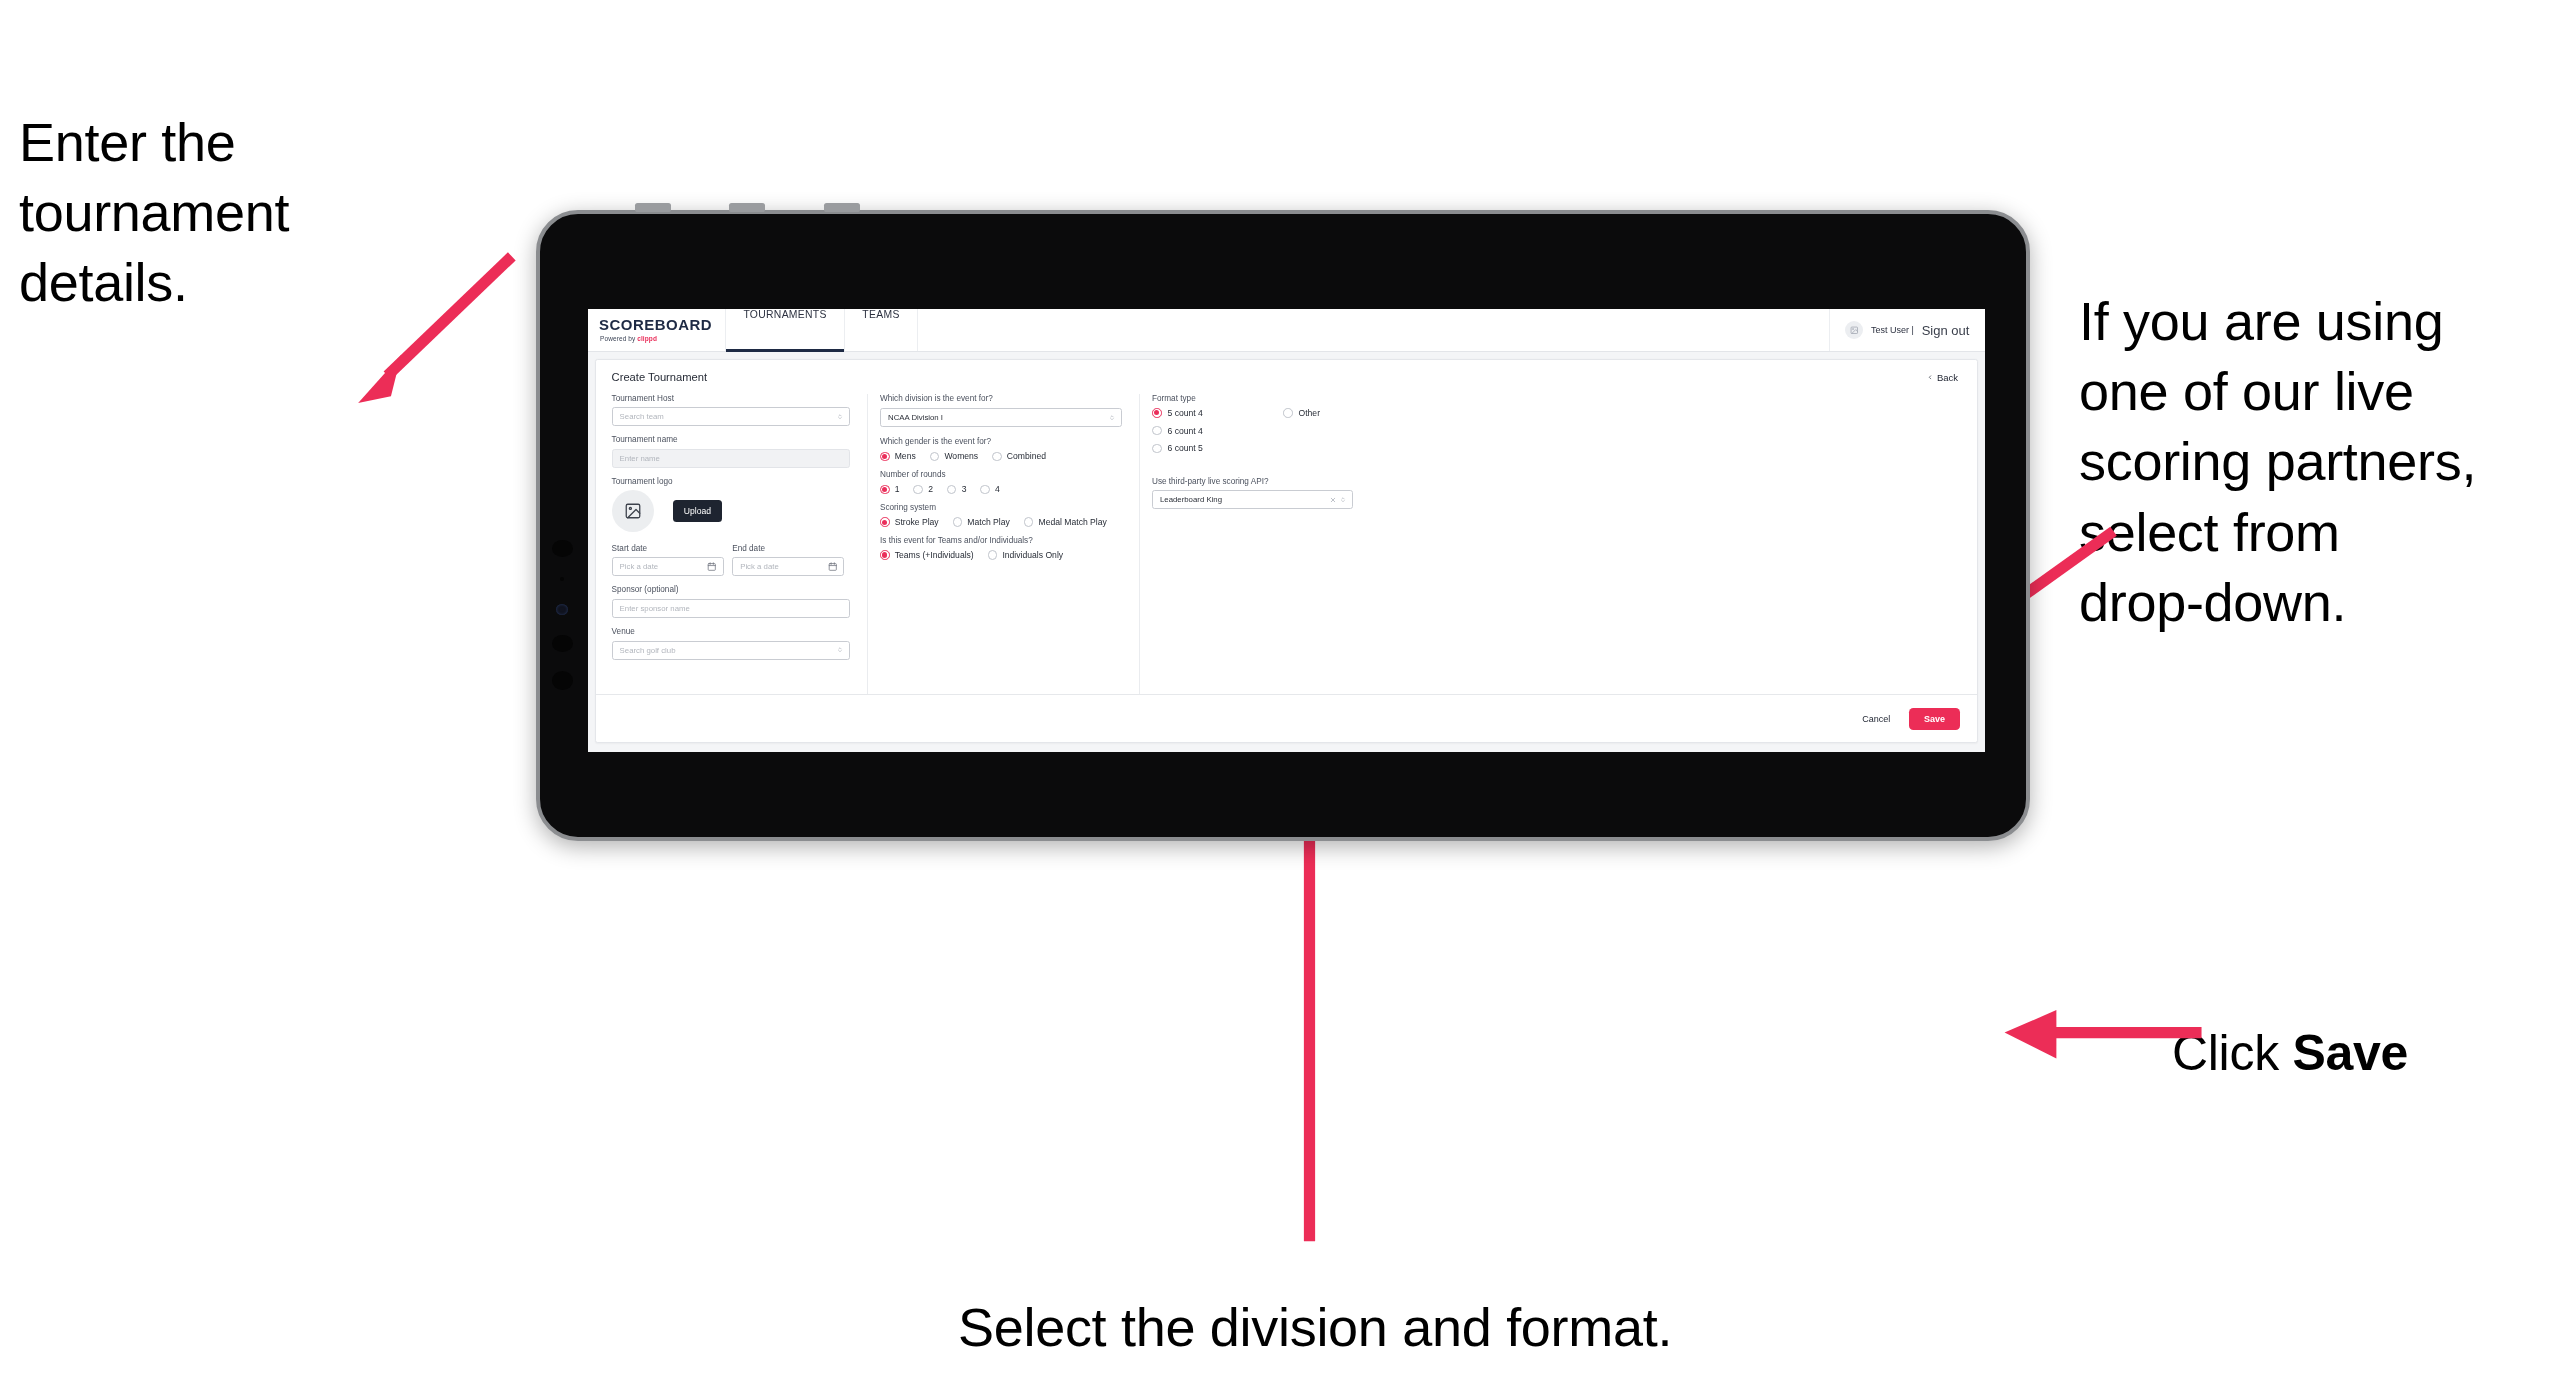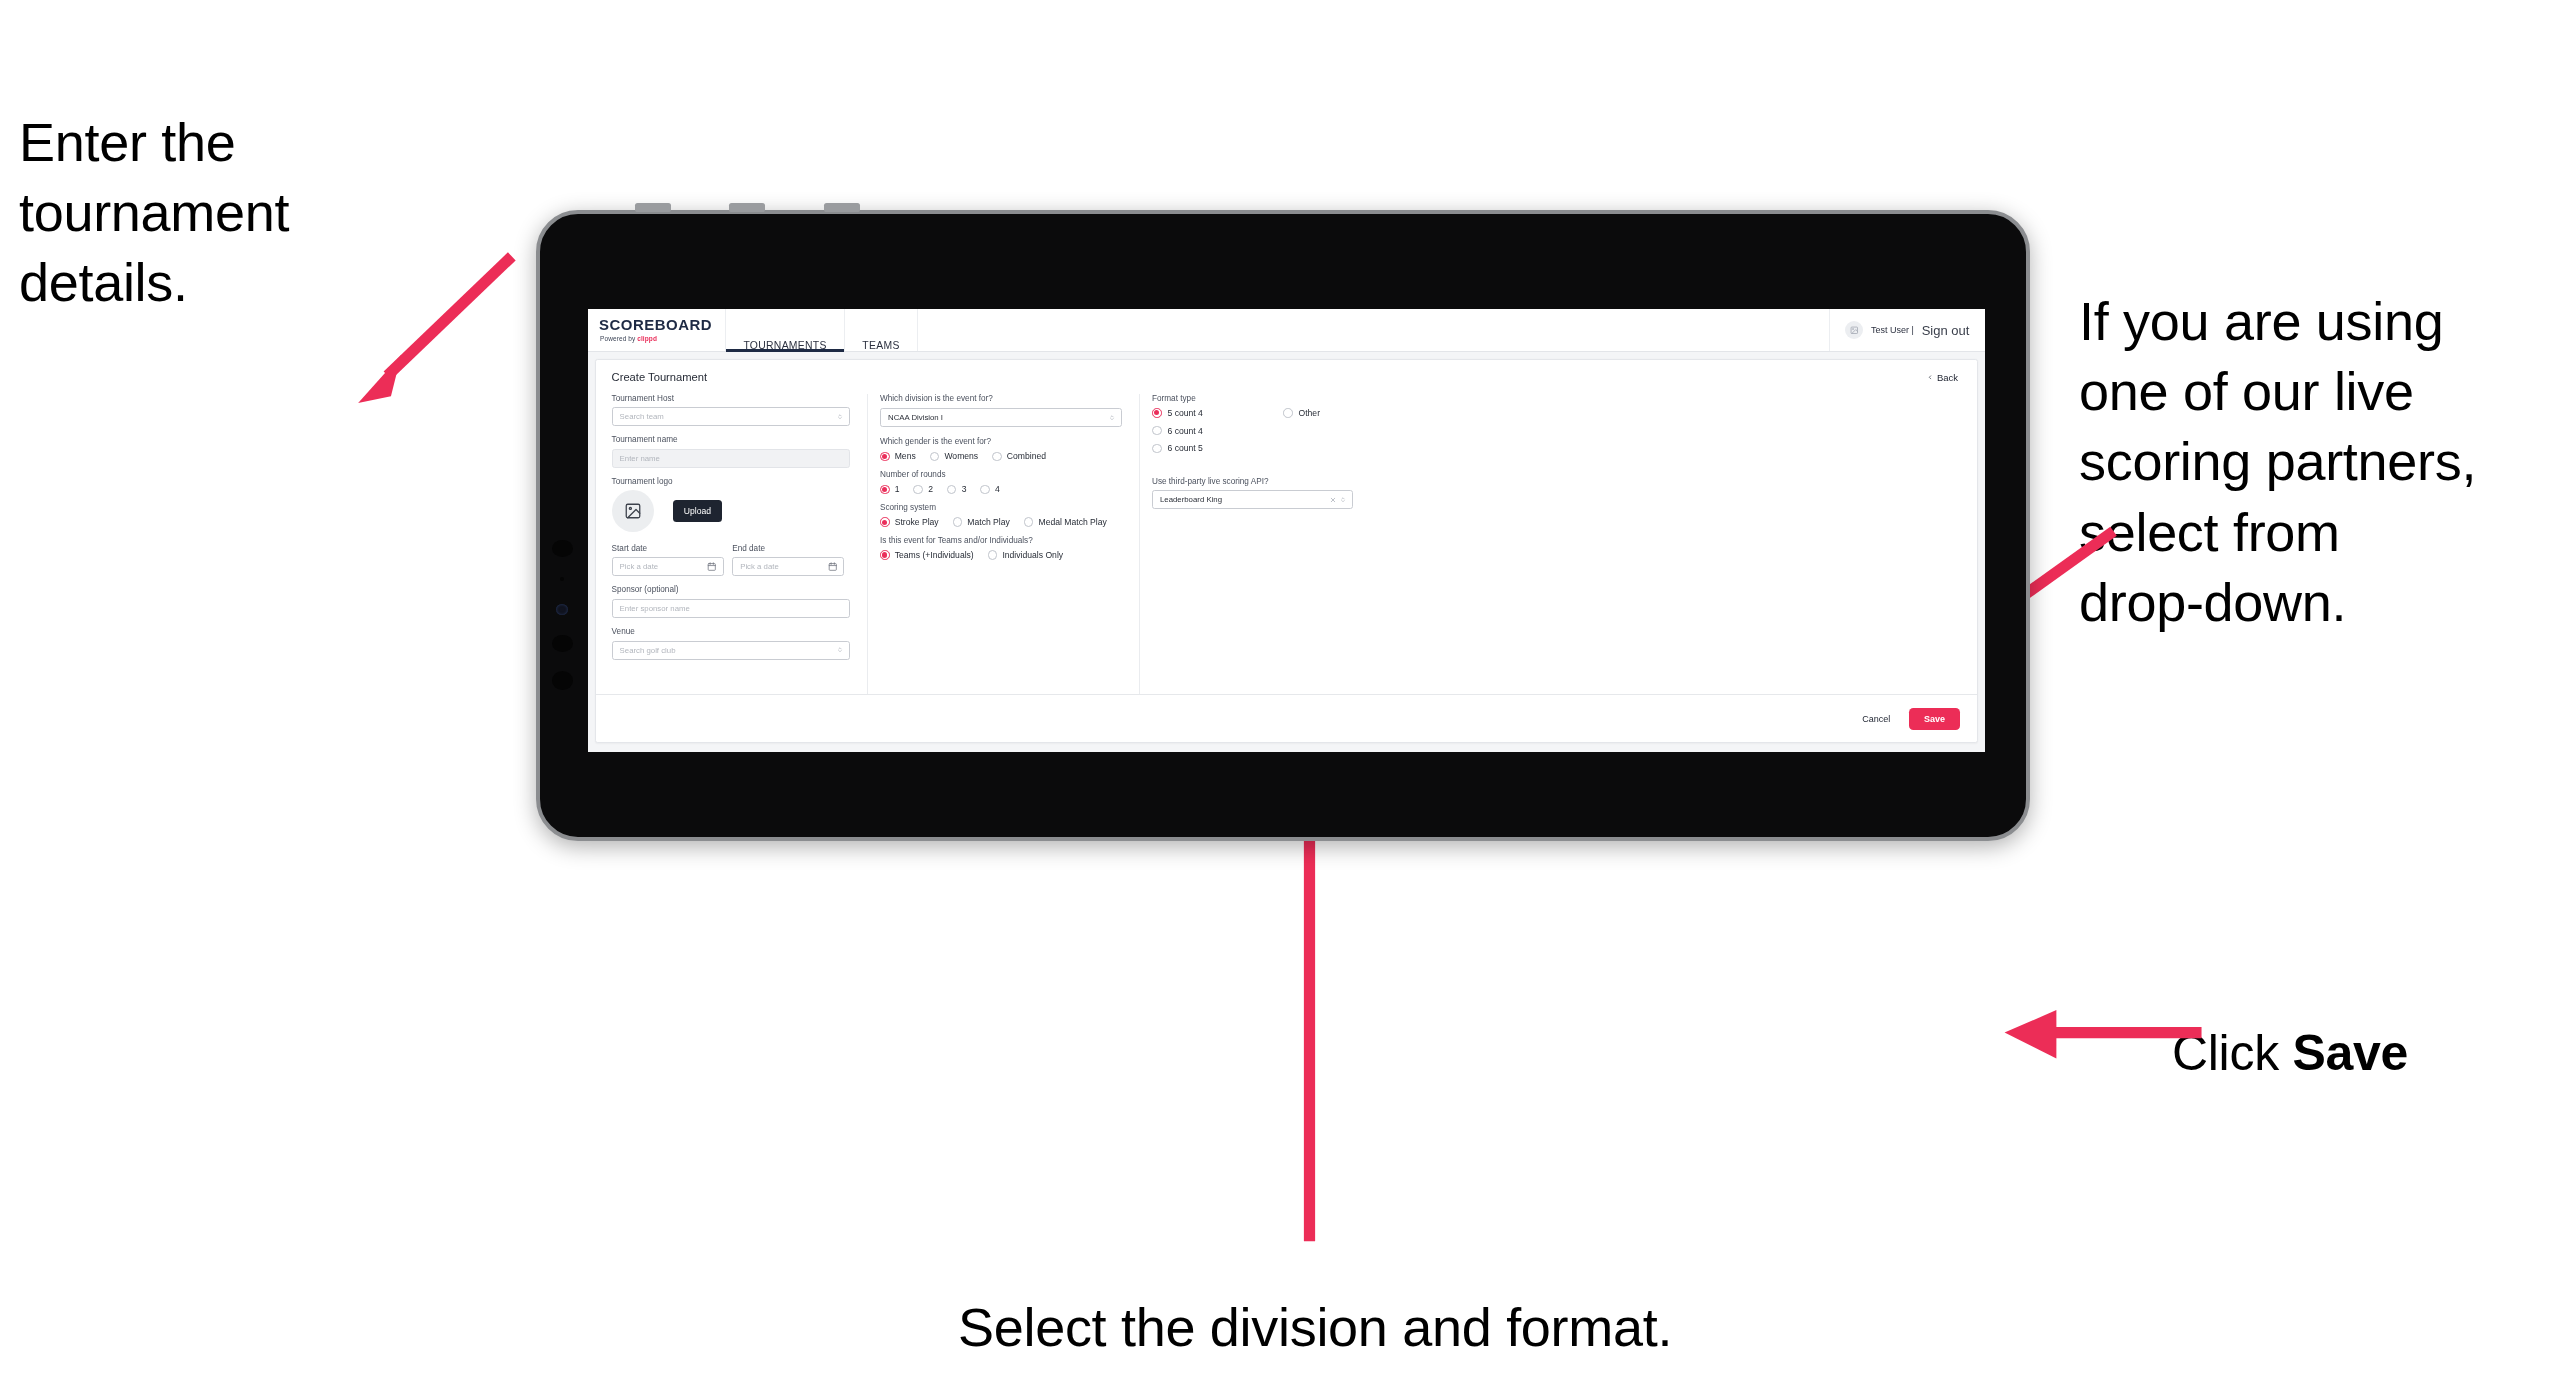--- a/index.html
+++ b/index.html
@@ -72,21 +72,21 @@
   }
   #brand-title {
     font-size: 14.7px; font-weight: 700; letter-spacing: 0.5px;
     color: #1e2a44; line-height: 1; font-family: "Liberation Sans", sans-serif;
     transform: scaleX(1.02);
   }
   #brand-sub { font-size: 6.5px; color: #3c4456; margin-top: 2.6px; letter-spacing: 0.1px; }
   #brand-sub .pink { color: #ea2f5b; font-weight: 700; }
 
   .navtab {
-    display: flex; align-items: flex-end; padding: 0 17.3px;
+    display: flex; align-items: flex-start; padding: 0 17.3px;
     font-size: 10.4px; letter-spacing: 0.3px; color: #2c3140;
     border-right: 0.9px solid #eceef1;
     position: relative; cursor: pointer;
   }
   .navtab.active::after {
     content: ""; position: absolute; left: 0; right: 0; bottom: -0.9px;
     height: 2.6px; background: #1e2a44;
   }
   #appbar-spacer { flex: 1; border-right: 0.9px solid #eceef1; }
   #user-area {

